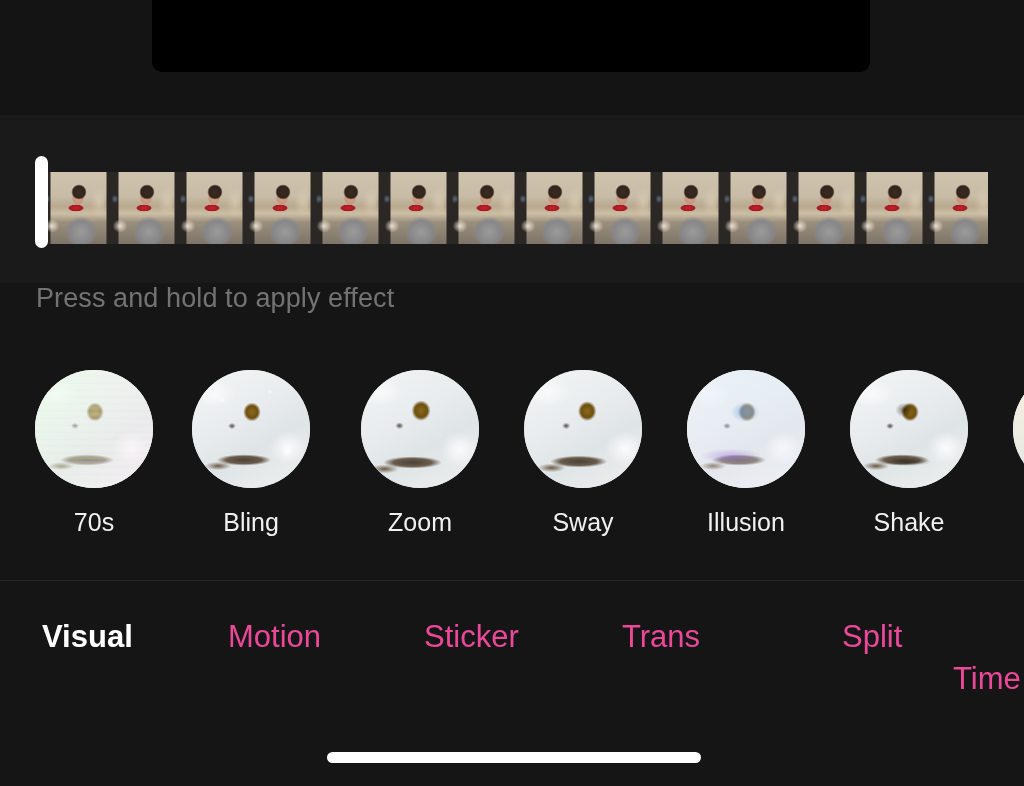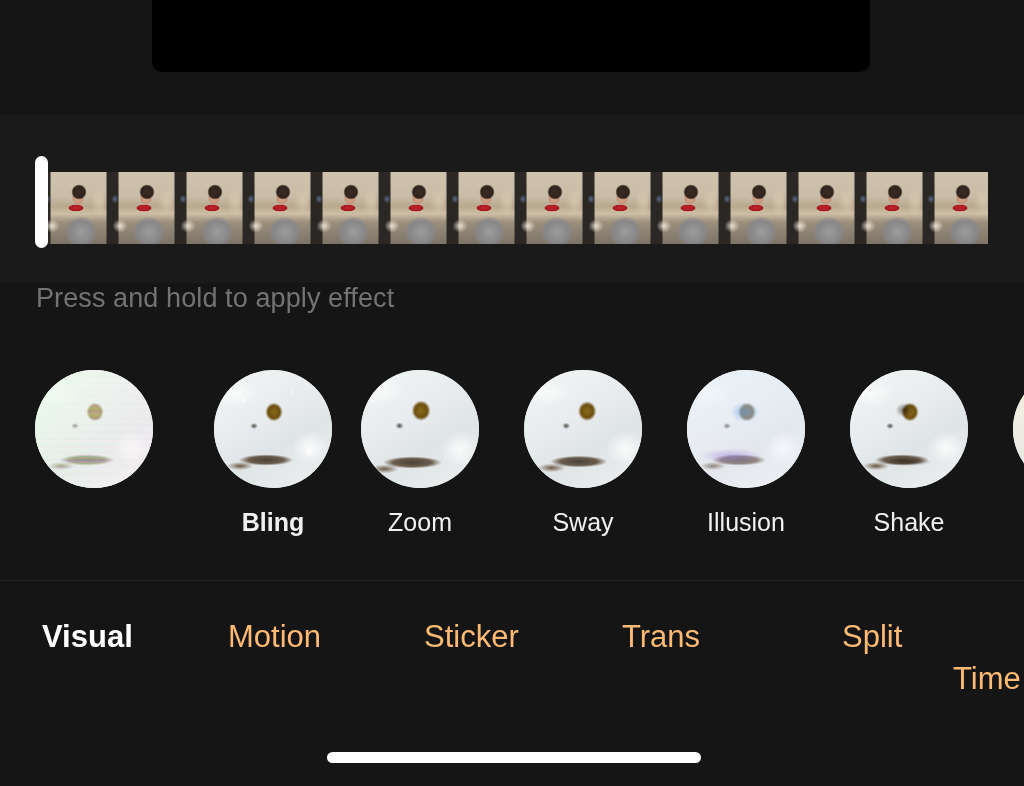--- a/index.html
+++ b/index.html
@@ -218,21 +218,21 @@
     position: absolute;
     left: 0; top: 581px;
     width: 1024px; height: 125px;
     overflow: hidden;
     padding-left: 36px;
   }
   .tab {
     position: absolute;
     top: 38px;
     font-size: 31px;
-    color: #fdba74;
+    color: #ec4899;
     white-space: nowrap;
   }
   .tab.active {
     color: #ffffff;
     font-weight: bold;
   }
 
   
   .home-indicator {
     position: absolute;
@@ -301,22 +301,23 @@
 
   <div class="hint">Press and hold to apply effect</div>
 
   <div class="effects" id="effects-row">
       <div class="effect" style="left: 35px;">
         <div class="effect-thumb fx-70s">
           <div class="inner snow" style="position: absolute; inset: 0px;"></div>
           <div class="tint"></div>
           <div class="ovl"></div>
         </div>
-      </div>
-      <div class="effect" style="left: 214px; font-weight: bold;">
+        <div class="effect-label">70s</div>
+      </div>
+      <div class="effect" style="left: 192px;">
         <div class="effect-thumb fx-bling">
           <div class="inner snow" style="position: absolute; inset: 0px;"></div>
           <div class="ovl"></div>
         </div>
         <div class="effect-label">Bling</div>
       </div>
       <div class="effect" style="left: 361px;">
         <div class="effect-thumb fx-zoom">
           <div class="inner snow" style="position: absolute; inset: 0px;"></div>
           <div class="ovl"></div>

